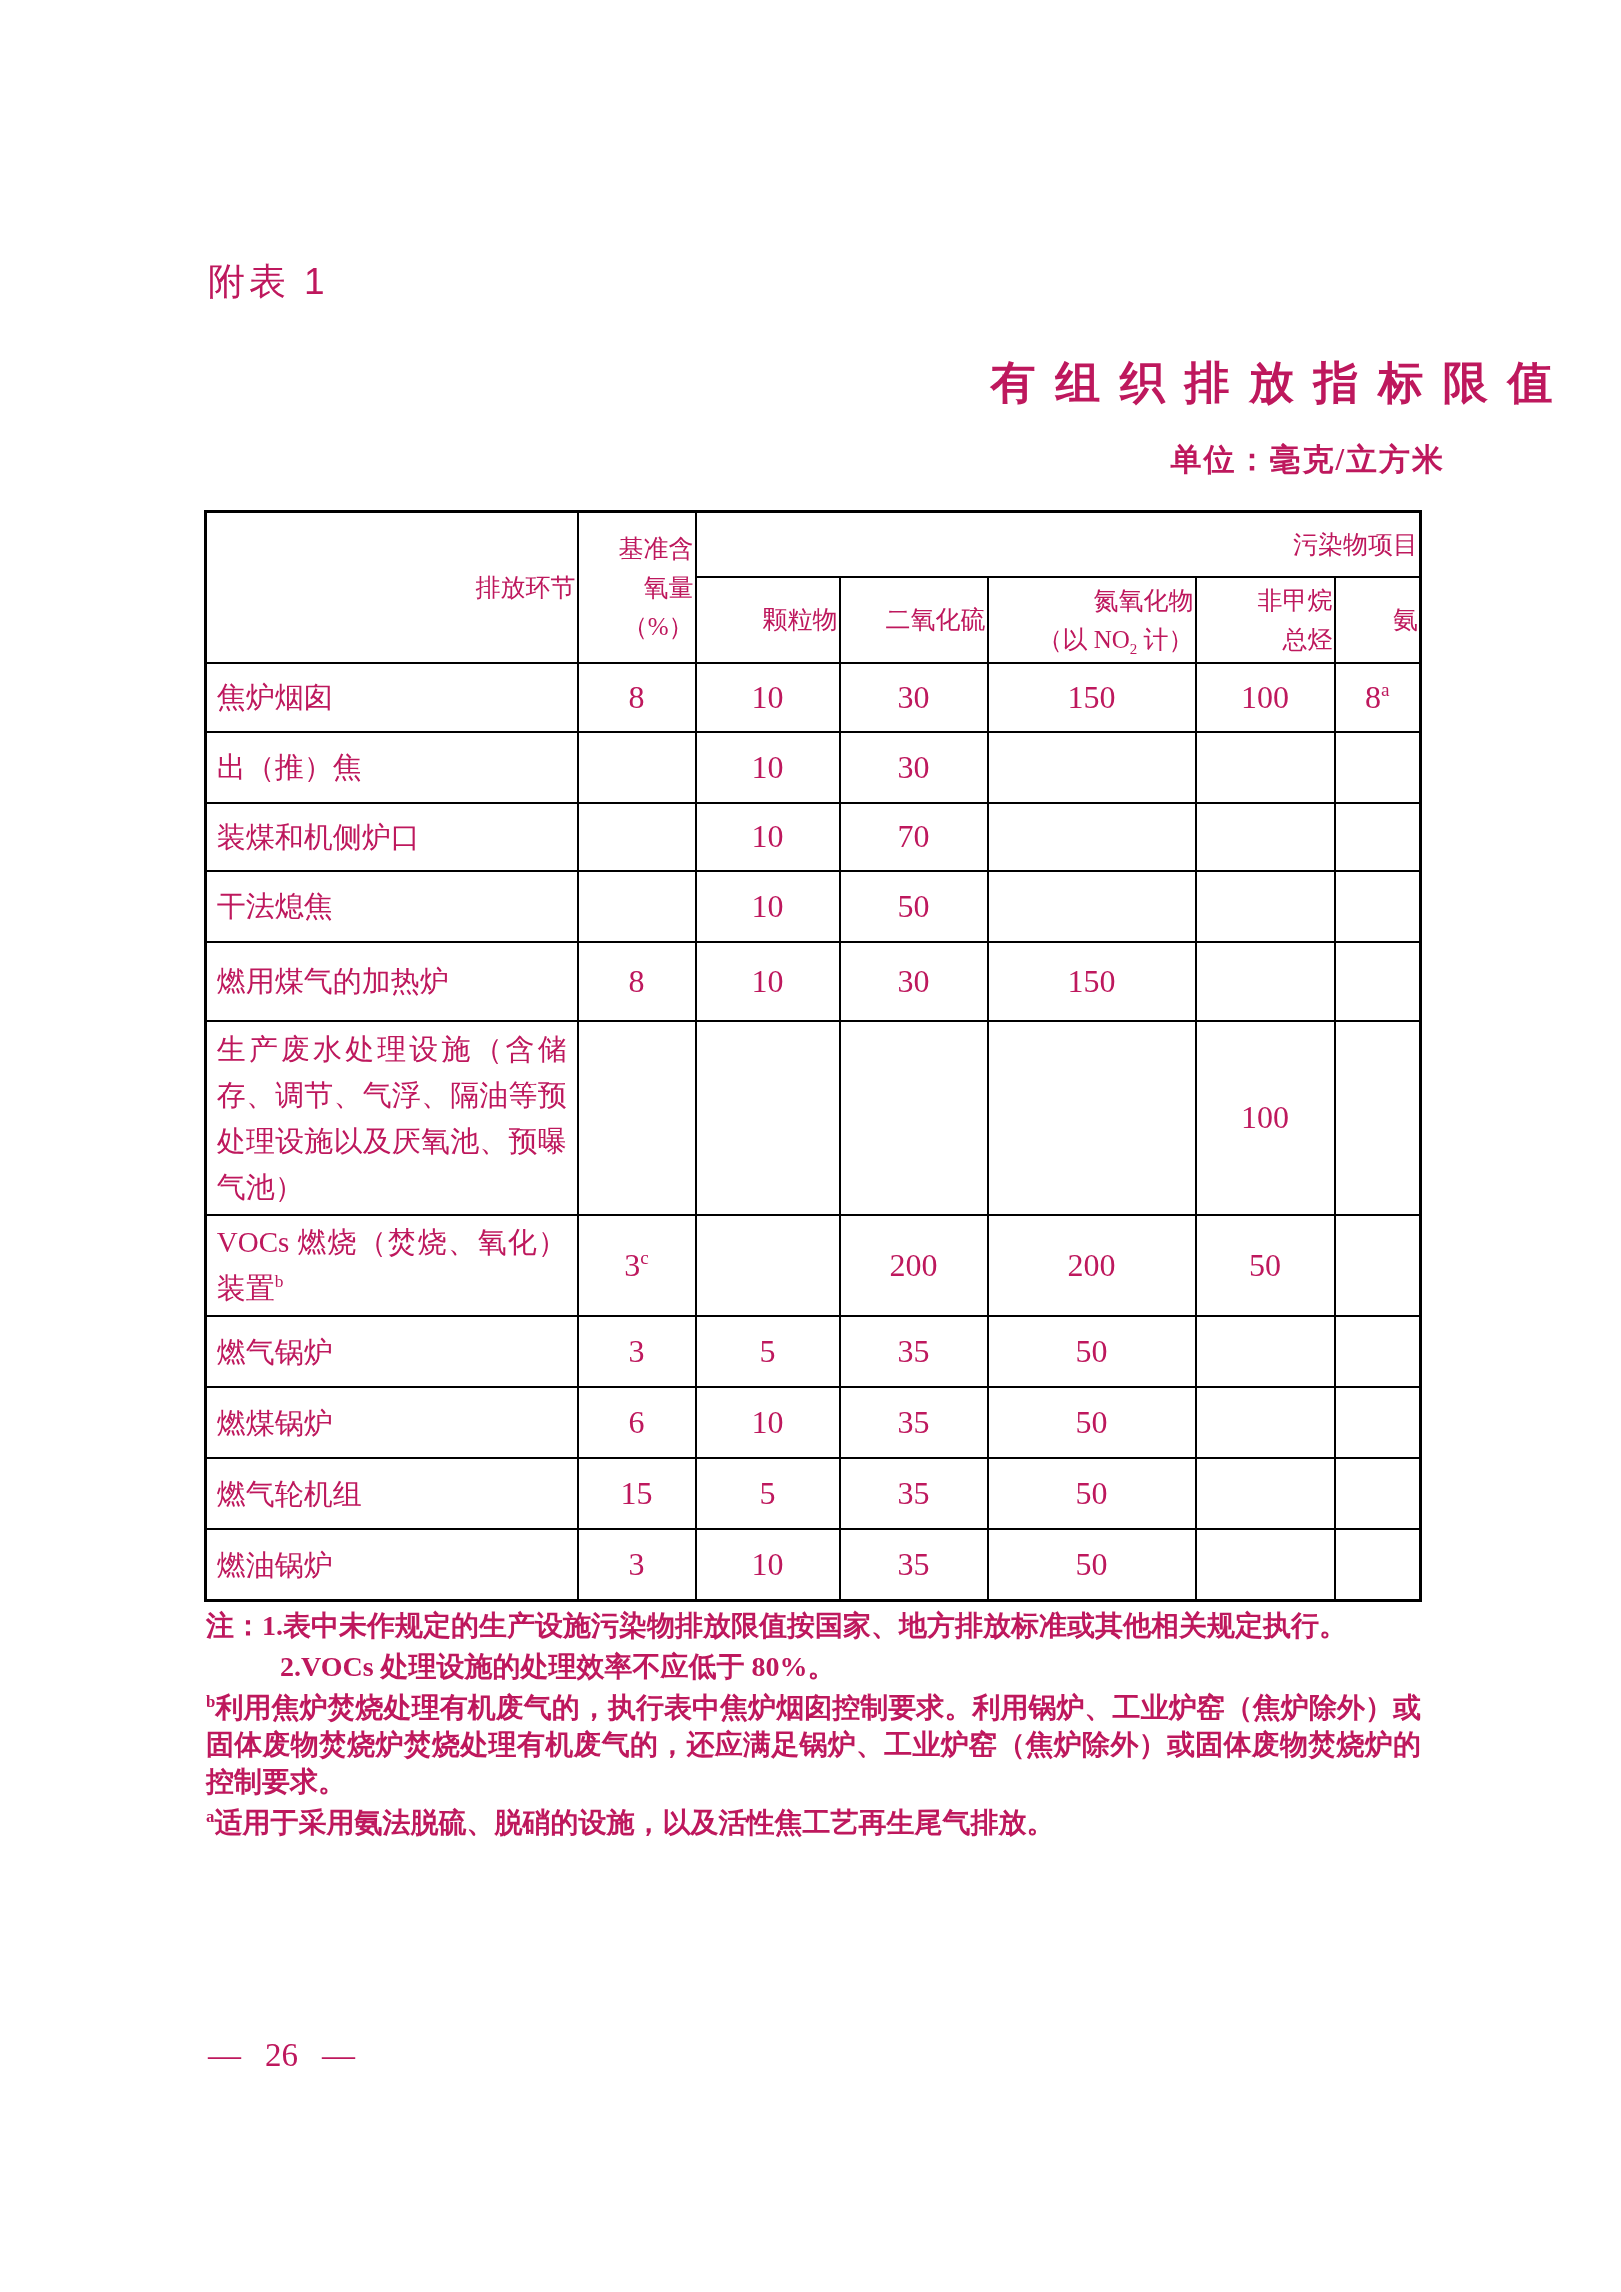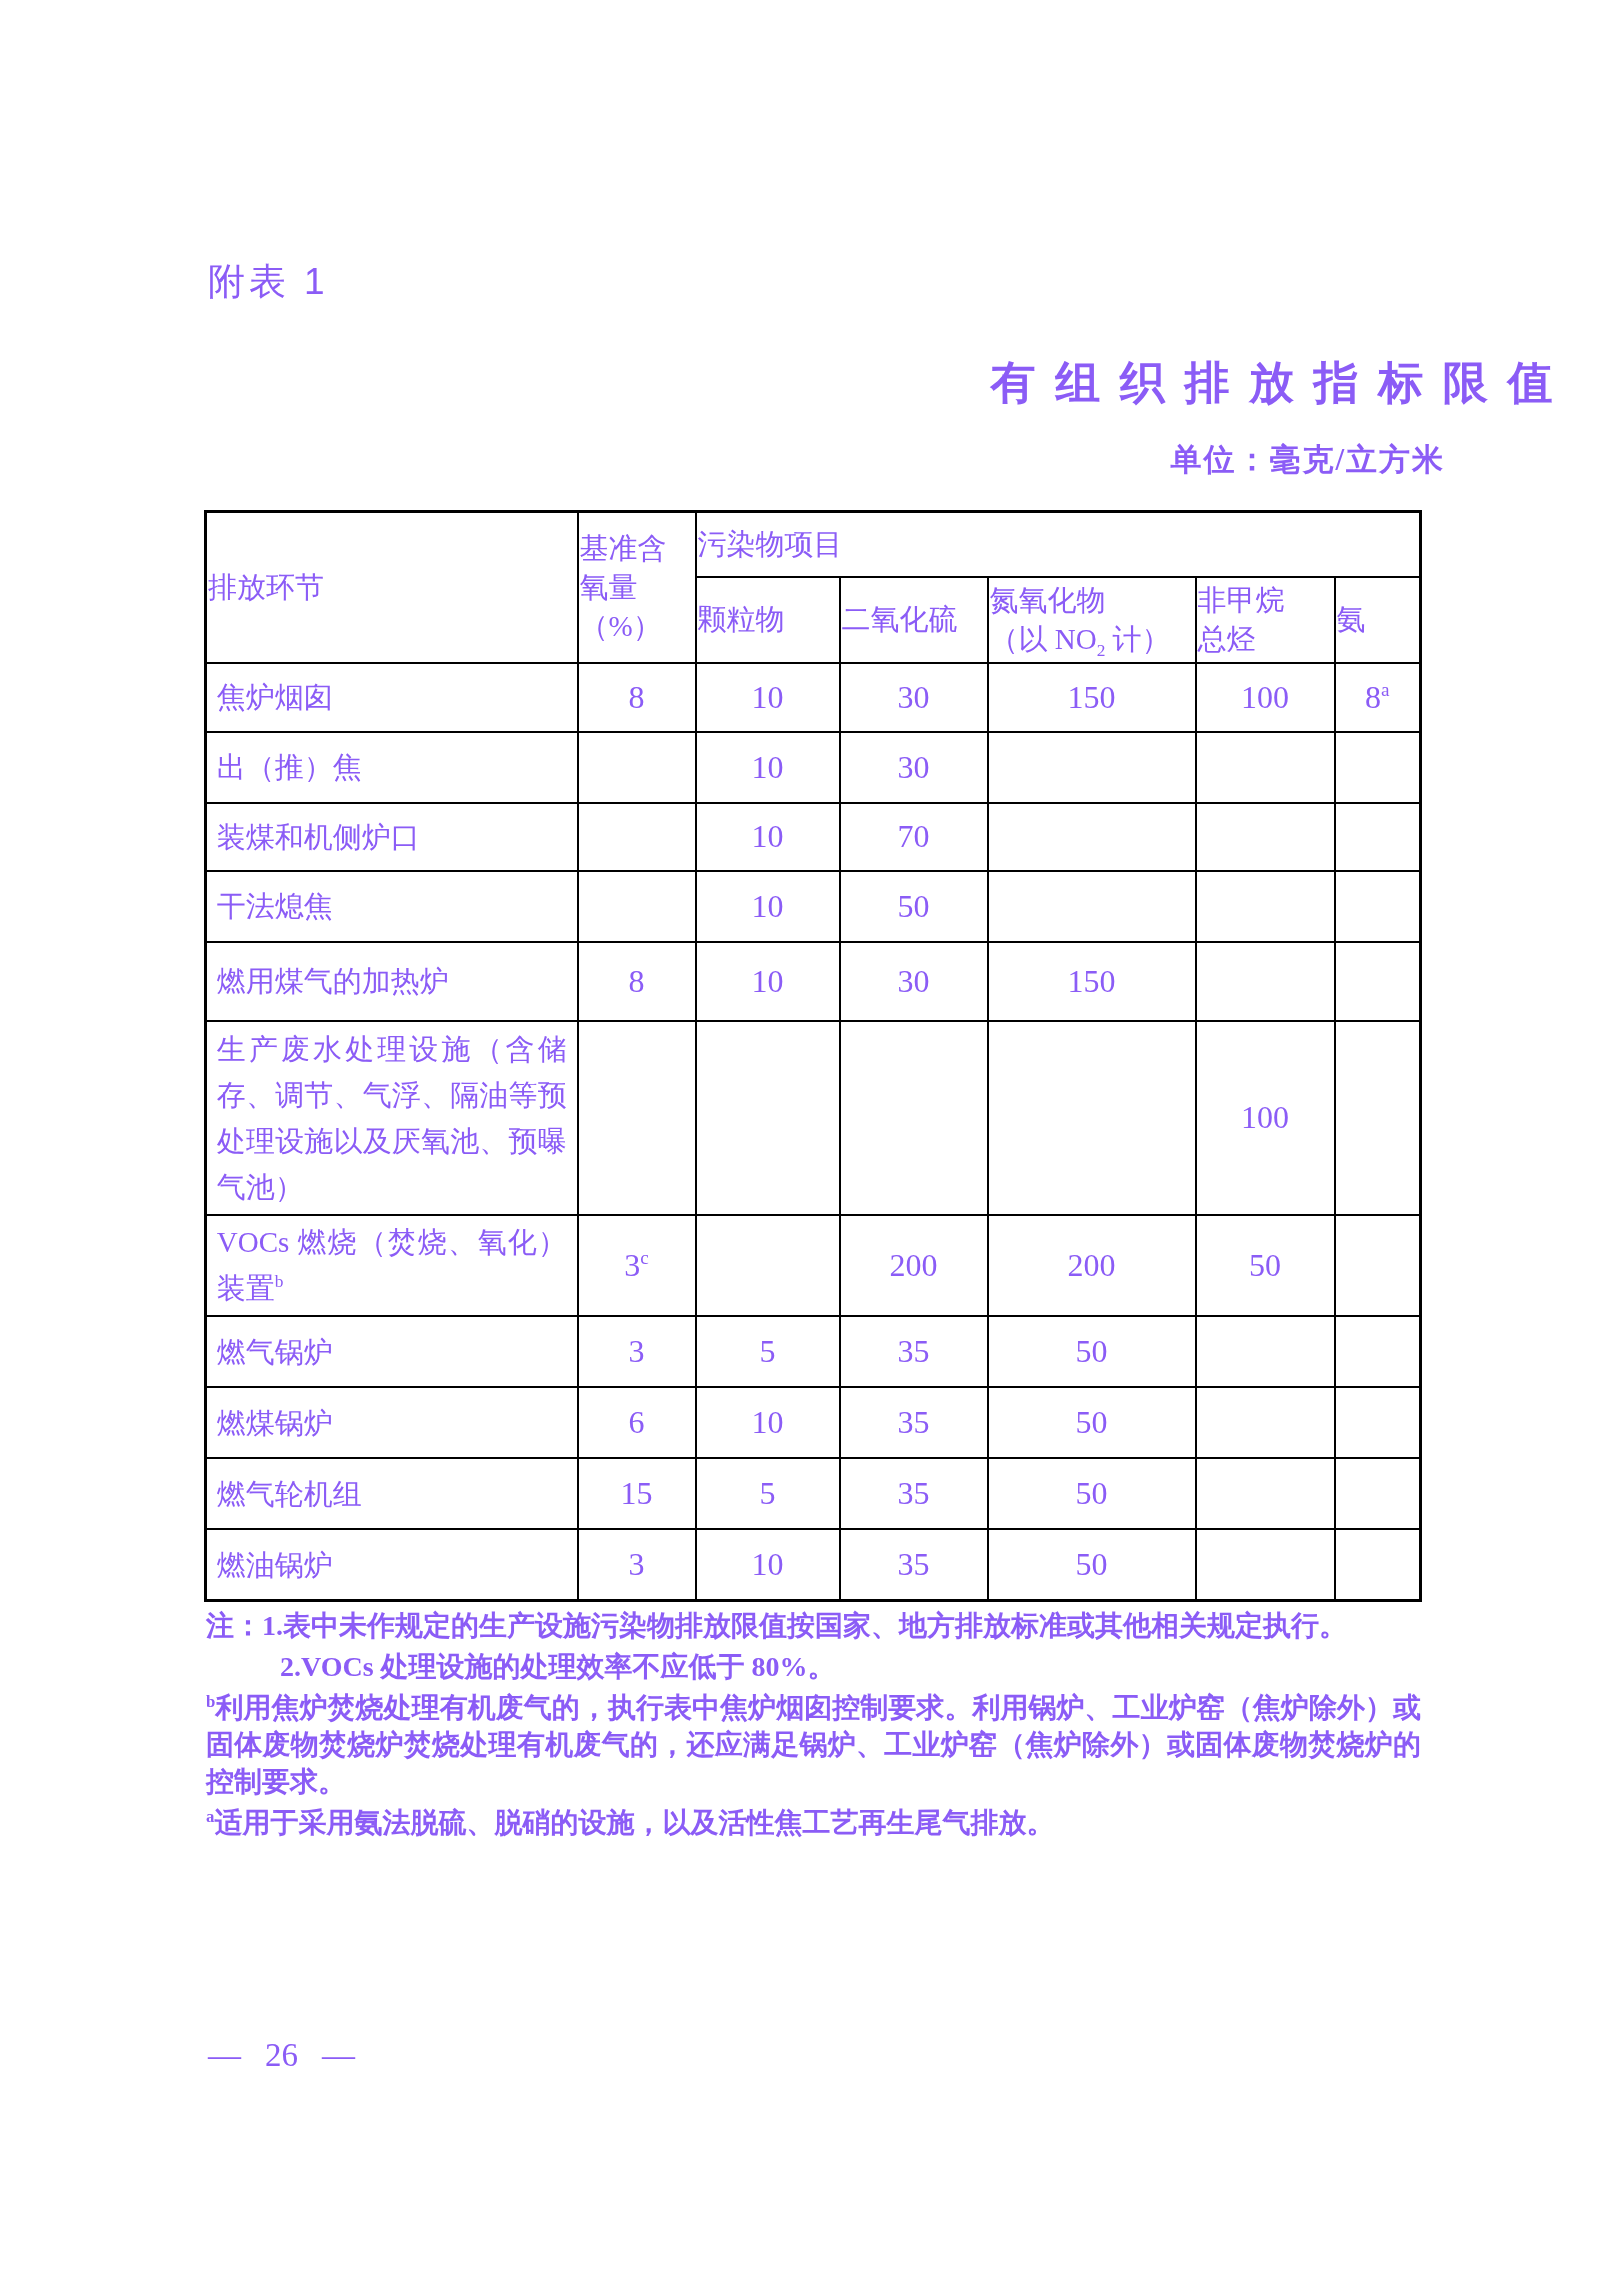--- a/index.html
+++ b/index.html
@@ -1,20 +1,20 @@
 <!DOCTYPE html>
 <html lang="zh"><head>
 <meta charset="utf-8">
 <style>
   html,body{margin:0;padding:0;background:#ffffff;}
   .page{
     position:relative;
     width:1621px;height:2293px;
     background:#ffffff;
-    color:#8b5cf6;
+    color:#be185d;
     font-family:"Liberation Serif","DejaVu Serif",serif;
     overflow:hidden;
   }
   .attach-label{
     position:absolute;left:208px;top:257px;
     font-family:"Liberation Sans","DejaVu Sans",sans-serif;
     font-size:37px;letter-spacing:3.9px;
   }
   .doc-title{
     position:absolute;left:0;top:353px;width:1572px;
@@ -32,21 +32,21 @@
     border-collapse:collapse;table-layout:fixed;
     border:3.9px solid #000;
   }
   table.limits th,table.limits td{
     border-style:solid;border-color:#000;
     border-width:2.9px 2px;              
     vertical-align:middle;
     font-weight:normal;
     overflow:hidden;
   }
-  table.limits th{font-size:29px;text-align:left;line-height:39px;}
+  table.limits th{font-size:25px;text-align:right;line-height:39px;}
   td.cell-label{
     font-size:29px;text-align:justify;text-justify:inter-character;
     line-height:46px;padding:3.9px 9.8px;
   }
   td.cell-num{font-size:32px;text-align:center;padding:0 2px;}
   .hl{display:block;}
   sup{font-size:0.60em;line-height:0;vertical-align:super;}
   sub{font-size:0.60em;line-height:0;vertical-align:sub;}
   tr.hr1{height:65px;} tr.hr2{height:86px;}
   tr.row-std{height:71px;}

